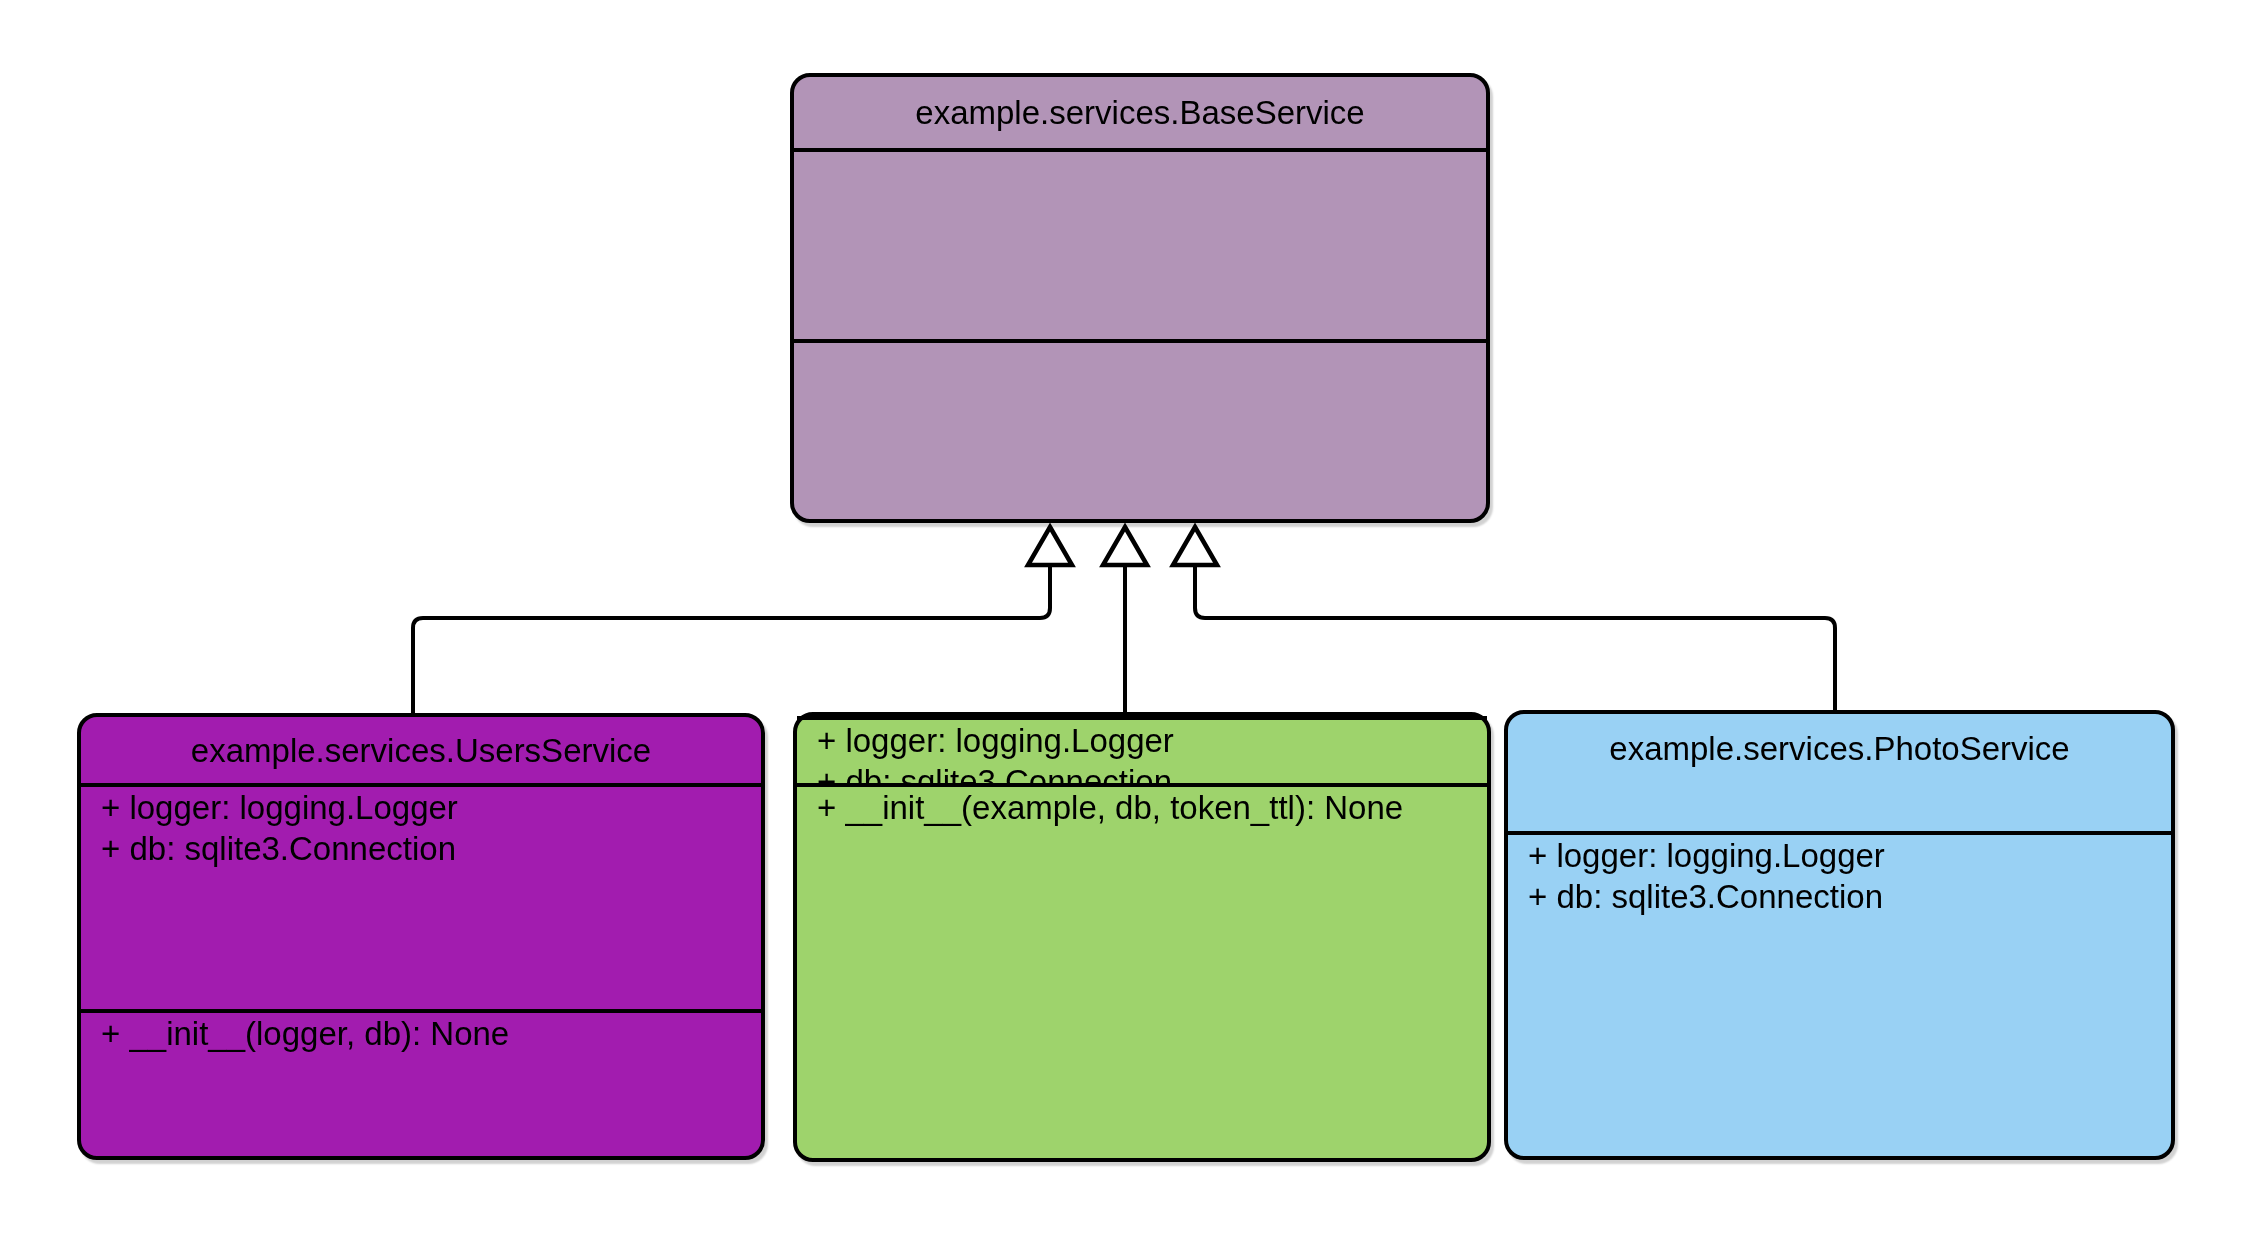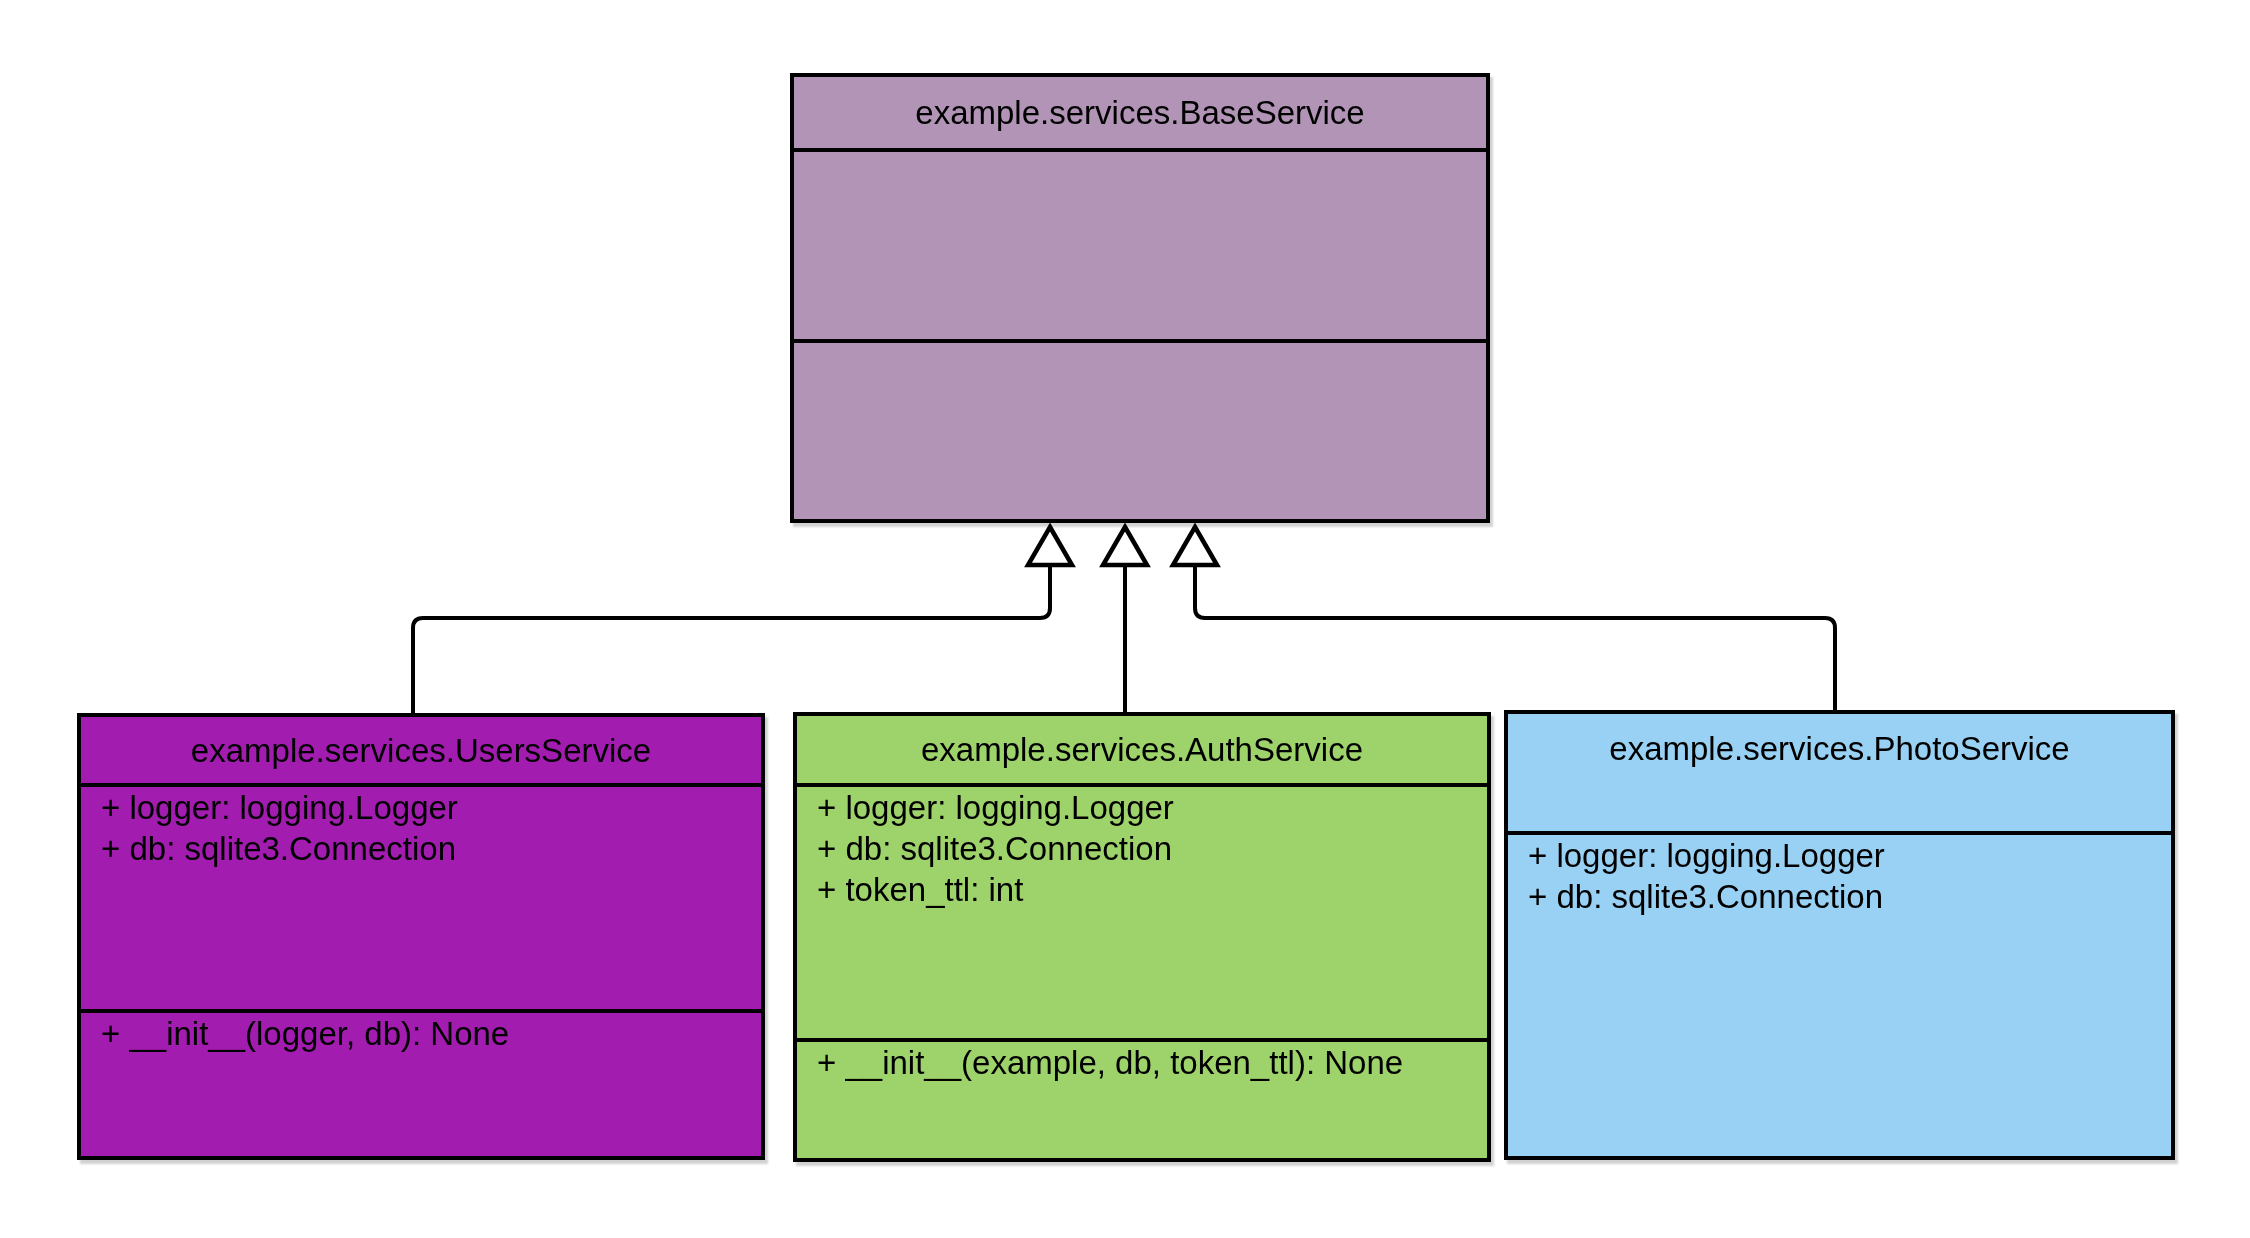--- a/index.html
+++ b/index.html
@@ -19,21 +19,21 @@
     position: absolute;
     left: 0;
     top: 0;
     width: 2250px;
     height: 1238px;
   }
   .uml-class {
     position: absolute;
     box-sizing: border-box;
     border: 4px solid #000000;
-    border-radius: 0;
+    border-radius: 20px;
     display: grid;
     box-shadow: 3px 4px 2px rgba(0,0,0,0.18);
     color: #000000;
     font-size: 33px;
     line-height: 41px;
   }
   .uml-title {
     display: flex;
     align-items: center;
     justify-content: center;
@@ -104,21 +104,20 @@
     <div class="uml-attrs">
       <div class="uml-line">+ logger: logging.Logger</div>
       <div class="uml-line">+ db: sqlite3.Connection</div>
     </div>
     <div class="uml-methods">
       <div class="uml-line">+ __init__(logger, db): None</div>
     </div>
   </div>
 
   <div class="uml-class" id="box-auth" style="background-color: rgb(158, 211, 108);">
-    <div class="uml-title">example.services.AuthService</div>
     <div class="uml-attrs">
       <div class="uml-line">+ logger: logging.Logger</div>
       <div class="uml-line">+ db: sqlite3.Connection</div>
       <div class="uml-line">+ token_ttl: int</div>
     </div>
     <div class="uml-methods">
       <div class="uml-line">+ __init__(example, db, token_ttl): None</div>
     </div>
   </div>
 

